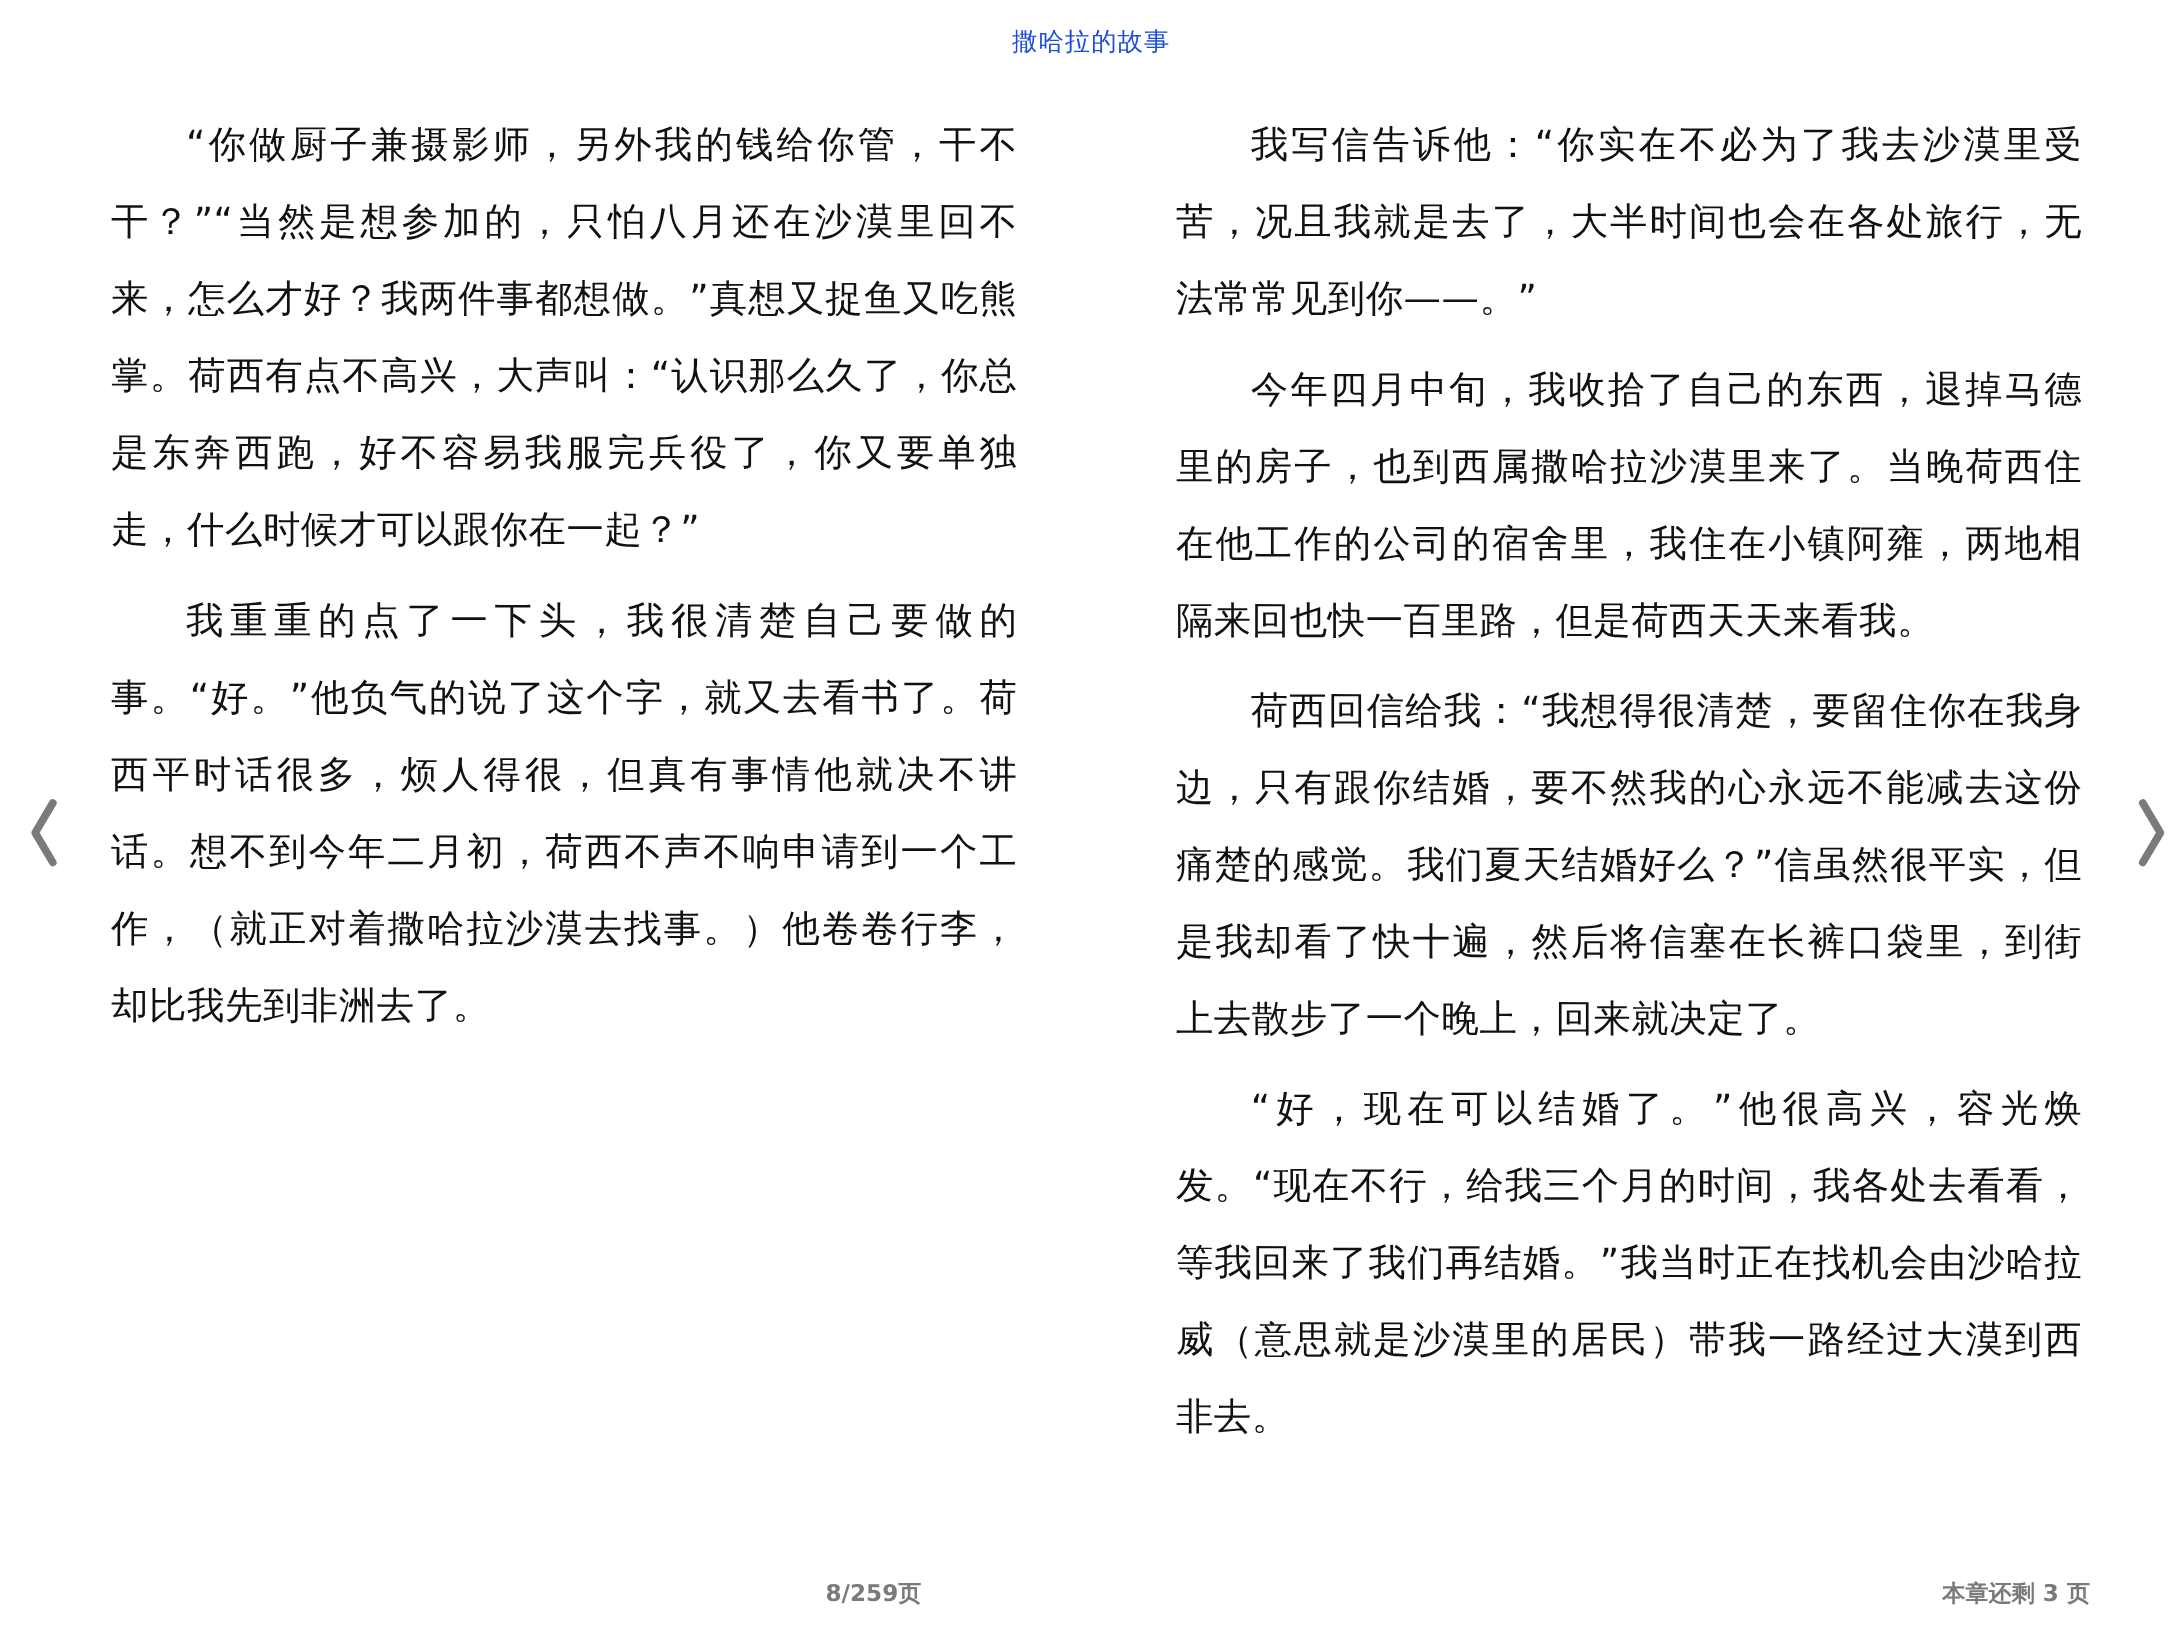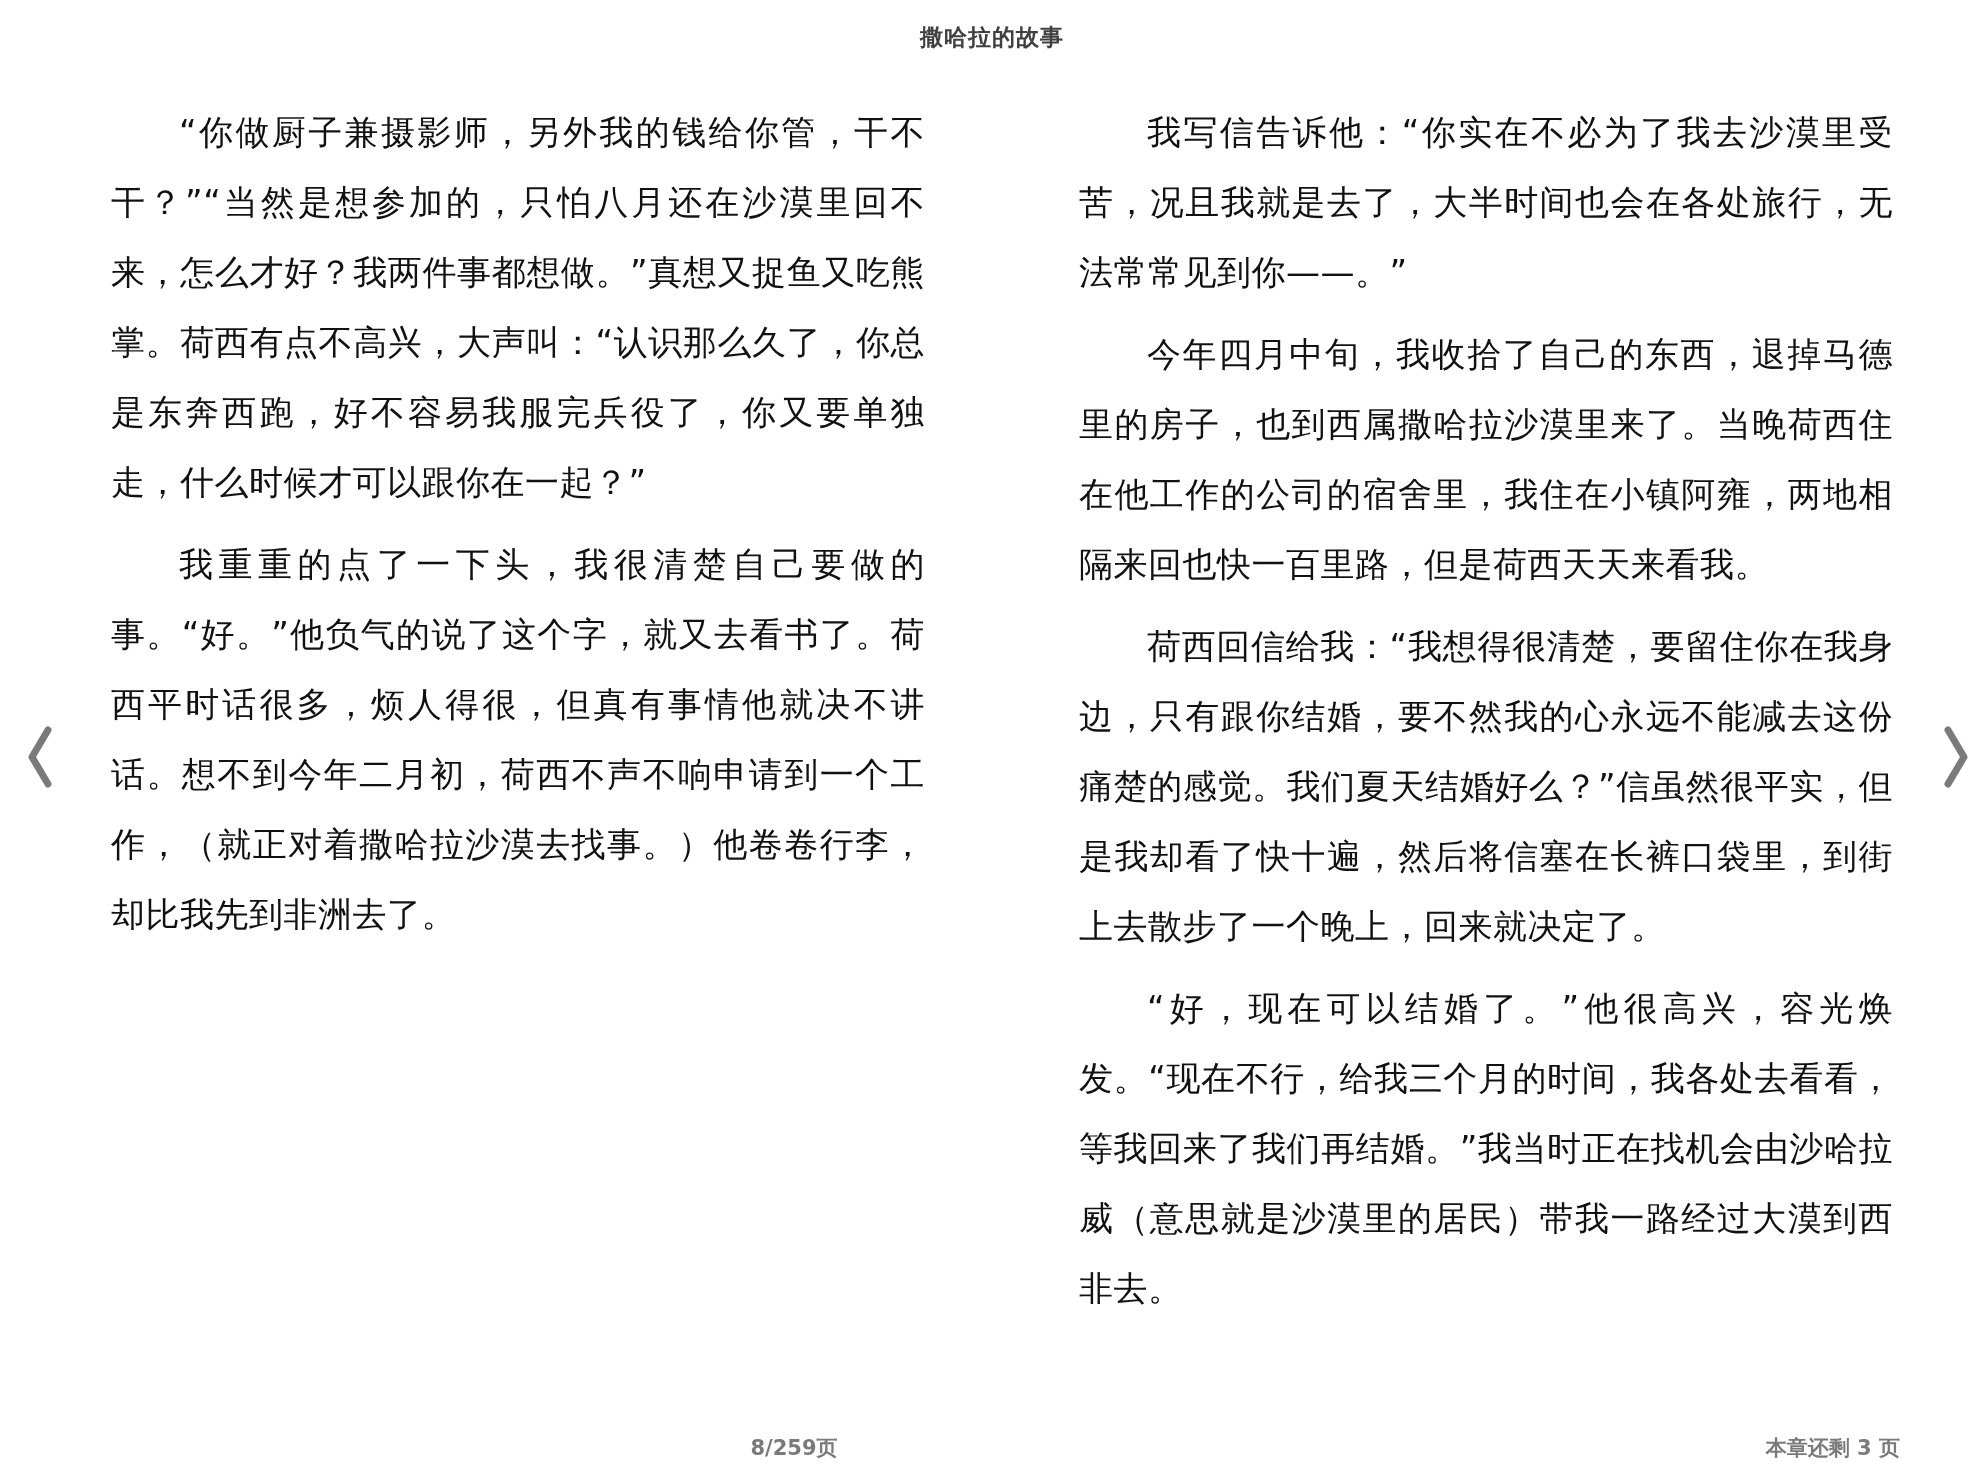--- a/index.html
+++ b/index.html
@@ -15,33 +15,33 @@
       font-family: "DejaVu Sans", "Liberation Sans", sans-serif;
       color: #111111;
     }
     .header-title {
       position: absolute;
       top: 22px;
       left: 0;
       width: 1984px;
       text-align: center;
       font-size: 23px;
-      font-weight: bold;
-      color: #404040;
+      font-weight: normal;
+      color: #1d4ed8;
       letter-spacing: 1px;
     }
     .page-col {
       position: absolute;
       top: 97px;
       width: 830px;
     }
     .col-left { left: 95px; }
     .col-right { left: 1063px; }
     .para {
-      margin: 0 0 12px 16px;
+      margin: 0 0 12px 6px;
       font-size: 34px;
       line-height: 70px;
       text-indent: 2em;
       text-align: justify;
       word-break: break-all;
       letter-spacing: 0.5px;
     }
     .nav-arrow {
       position: absolute;
       top: 722px;

